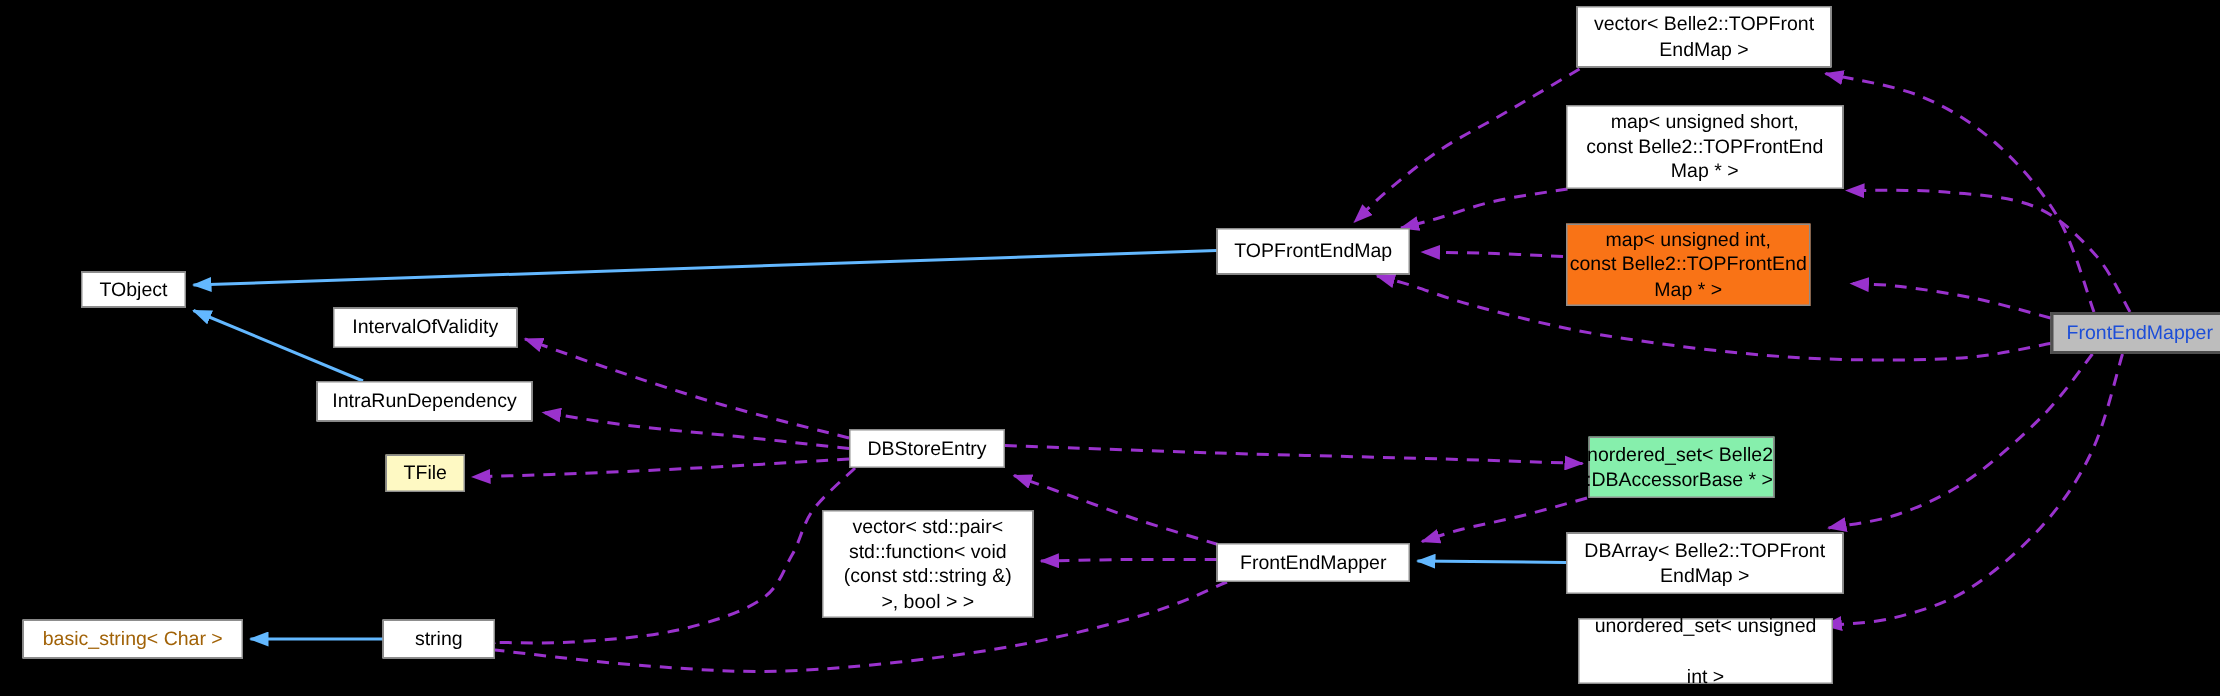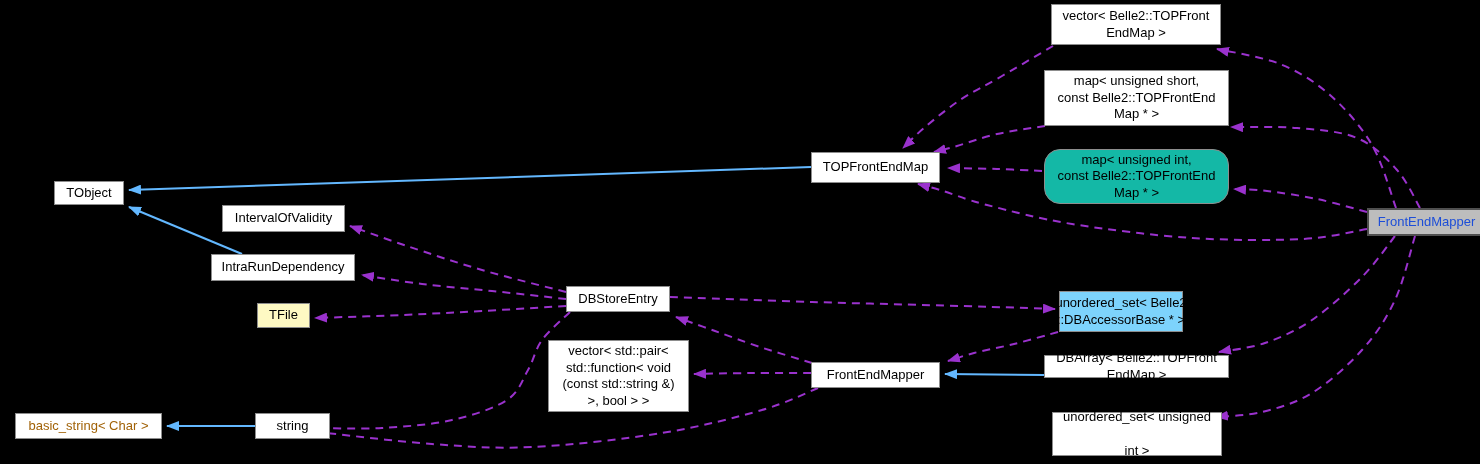--- a/index.html
+++ b/index.html
@@ -71,21 +71,21 @@
   <div id="node-layer">
       <div class="node" style="left: 1039px; top: 4px; width: 170px; height: 41px; background: rgb(255, 255, 255); border-color: rgb(141, 141, 141); color: rgb(0, 0, 0);">
         <div>vector&lt; Belle2::TOPFront</div>
         <div>EndMap &gt;</div>
       </div>
       <div class="node" style="left: 1032px; top: 70px; width: 185px; height: 56px; background: rgb(255, 255, 255); border-color: rgb(141, 141, 141); color: rgb(0, 0, 0);">
         <div>map&lt; unsigned short,</div>
         <div>const Belle2::TOPFrontEnd</div>
         <div>Map * &gt;</div>
       </div>
-      <div class="node" style="left: 1032px; top: 149px; width: 185px; height: 55px; background: #14b8a6; border-color: rgb(141, 141, 141); color: rgb(0, 0, 0); border-radius: 16px;">
+      <div class="node" style="left: 1032px; top: 149px; width: 163px; height: 55px; background: #f97316; border-color: rgb(141, 141, 141); color: rgb(0, 0, 0);">
         <div>map&lt; unsigned int,</div>
         <div>const Belle2::TOPFrontEnd</div>
         <div>Map * &gt;</div>
       </div>
       <div class="node main" style="left: 1355px; top: 208px; width: 119px; height: 28px; background: rgb(189, 189, 189); border-color: rgb(79, 79, 79); color: #1d4ed8;">
         <div>FrontEndMapper</div>
       </div>
       <div class="node" style="left: 799px; top: 152px; width: 129px; height: 31px; background: rgb(255, 255, 255); border-color: rgb(141, 141, 141); color: rgb(0, 0, 0);">
         <div>TOPFrontEndMap</div>
       </div>
@@ -106,25 +106,25 @@
       </div>
       <div class="node" style="left: 536px; top: 340px; width: 141px; height: 72px; background: rgb(255, 255, 255); border-color: rgb(141, 141, 141); color: rgb(0, 0, 0);">
         <div>vector&lt; std::pair&lt;</div>
         <div>std::function&lt; void</div>
         <div>(const std::string &amp;)</div>
         <div>&gt;, bool &gt; &gt;</div>
       </div>
       <div class="node" style="left: 799px; top: 362px; width: 129px; height: 26px; background: rgb(255, 255, 255); border-color: rgb(141, 141, 141); color: rgb(0, 0, 0);">
         <div>FrontEndMapper</div>
       </div>
-      <div class="node" style="left: 1047px; top: 291px; width: 124px; height: 41px; background: #7dd3fc; border-color: rgb(141, 141, 141); color: rgb(0, 0, 0);">
+      <div class="node" style="left: 1047px; top: 291px; width: 124px; height: 41px; background: #86efac; border-color: rgb(141, 141, 141); color: rgb(0, 0, 0); align-items: flex-end;">
         <div>unordered_set&lt; Belle2</div>
         <div>::DBAccessorBase * &gt;</div>
       </div>
-      <div class="node" style="left: 1032px; top: 355px; width: 185px; height: 23px; background: rgb(255, 255, 255); border-color: rgb(141, 141, 141); color: rgb(0, 0, 0);">
+      <div class="node" style="left: 1032px; top: 355px; width: 185px; height: 41px; background: rgb(255, 255, 255); border-color: rgb(141, 141, 141); color: rgb(0, 0, 0);">
         <div>DBArray&lt; Belle2::TOPFront</div>
         <div>EndMap &gt;</div>
       </div>
       <div class="node" style="left: 1040px; top: 412px; width: 170px; height: 44px; background: rgb(255, 255, 255); border-color: rgb(141, 141, 141); color: rgb(0, 0, 0); gap: 18px;">
         <div>unordered_set&lt; unsigned</div>
         <div>int &gt;</div>
       </div>
       <div class="node" style="left: 3px; top: 413px; width: 147px; height: 26px; background: rgb(255, 255, 255); border-color: rgb(141, 141, 141); color: #a16207;">
         <div>basic_string&lt; Char &gt;</div>
       </div>

